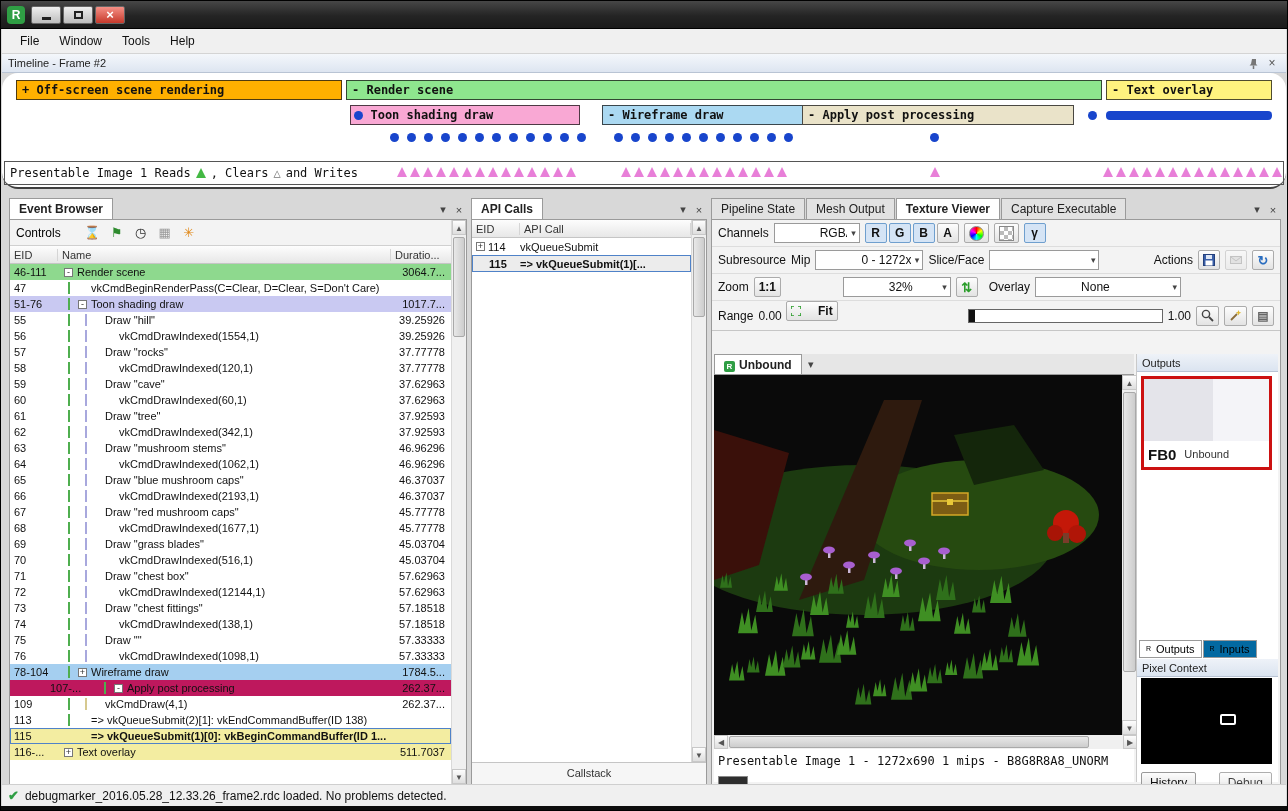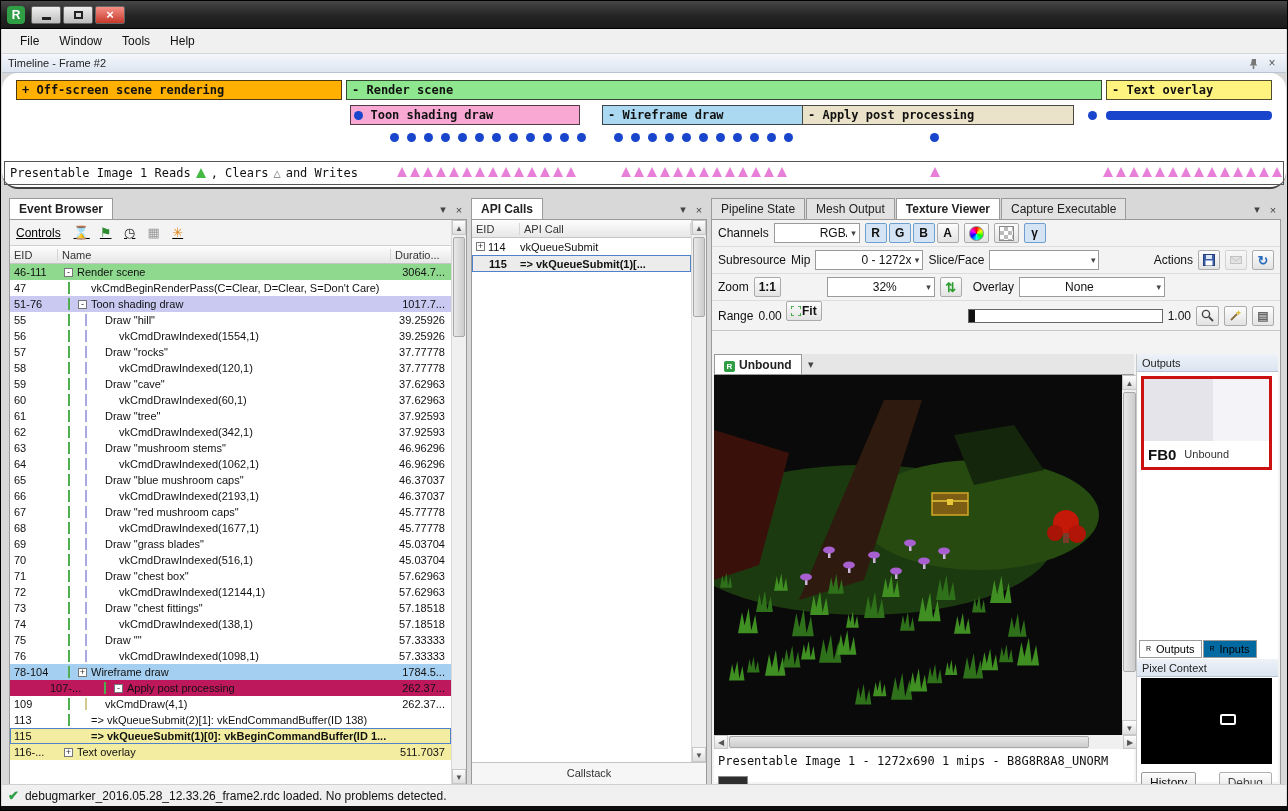--- a/index.html
+++ b/index.html
@@ -57,21 +57,21 @@
   .tab.active { background:#fff; font-weight:bold; }
   .tab .tabicon { display:inline-block; width:11px; height:11px; background:#2f9e44; border-radius:2px;
     color:#fff; font-size:8px; font-weight:bold; text-align:center; line-height:11px; margin-right:4px; }
   .tabstrip .sp { flex:1; }
   .ts-ic { width:16px; text-align:center; color:#444; font-size:11px; padding-bottom:3px; }
   .panel-body { position:absolute; left:0; right:0; top:22px; bottom:0; background:#fff;
     border:1px solid #9a9a9a; }
 
   
   .eb-controls { position:absolute; left:0; right:0; top:0; height:26px; background:#f3f3f3;
-    border-bottom:1px solid #d0d0d0; display:flex; align-items:center; padding-left:6px; gap:2px;text-decoration:underline; }
+    border-bottom:1px solid #d0d0d0; display:flex; align-items:center; padding-left:6px; gap:13px; }
   .ctl-label { font-size:12px; margin-right:8px; }
   .ctl-btn { width:22px; height:20px; display:flex; align-items:center; justify-content:center;
     font-size:13px; border:1px solid transparent; }
   .eb-cols { position:absolute; left:0; right:15px; top:26px; height:18px;
     background:linear-gradient(#fdfdfd,#e7e7e7); border-bottom:1px solid #c5c5c5;
     display:flex; font-size:11px; color:#333; align-items:center; }
   .col-eid { width:48px; padding-left:4px; border-right:1px solid #d5d5d5; }
   .col-name { flex:1; padding-left:4px; border-right:1px solid #d5d5d5; }
   .col-dur { width:60px; padding-left:4px; }
   .eb-rows { position:absolute; left:0; right:15px; top:44px; bottom:0; overflow:hidden; font-size:11px; }
@@ -765,21 +765,21 @@
             </svg>
         </div>
         <div class="tbtn">
             <span style="color:#2a6dbf;font-size:13px;">↻</span>
           </div>
       </div>
 
       <div class="toolrow" style="top:54px; height:27px;">
         <span class="tlabel">Zoom</span>
         <div class="tbtn">1:1</div>
-        <div class="tbtn" style="gap:1px;margin-top:48px;">
+        <div class="tbtn" style="gap:17px;margin-top:48px;">
           <svg class="icon" width="10" height="10" viewBox="0 0 10 10">
               <path d="M0 3 V0 H3 M7 0 H10 V3 M10 7 V10 H7 M3 10 H0 V7" fill="none" stroke="#2a9d2a" stroke-width="1.6"></path>
             </svg>
           <span>Fit</span>
         </div>
         <div class="dropdown" style="width:108px;">
           <span class="dval">32%</span>
           <span class="darr">▾</span>
         </div>
         <div class="tbtn">

